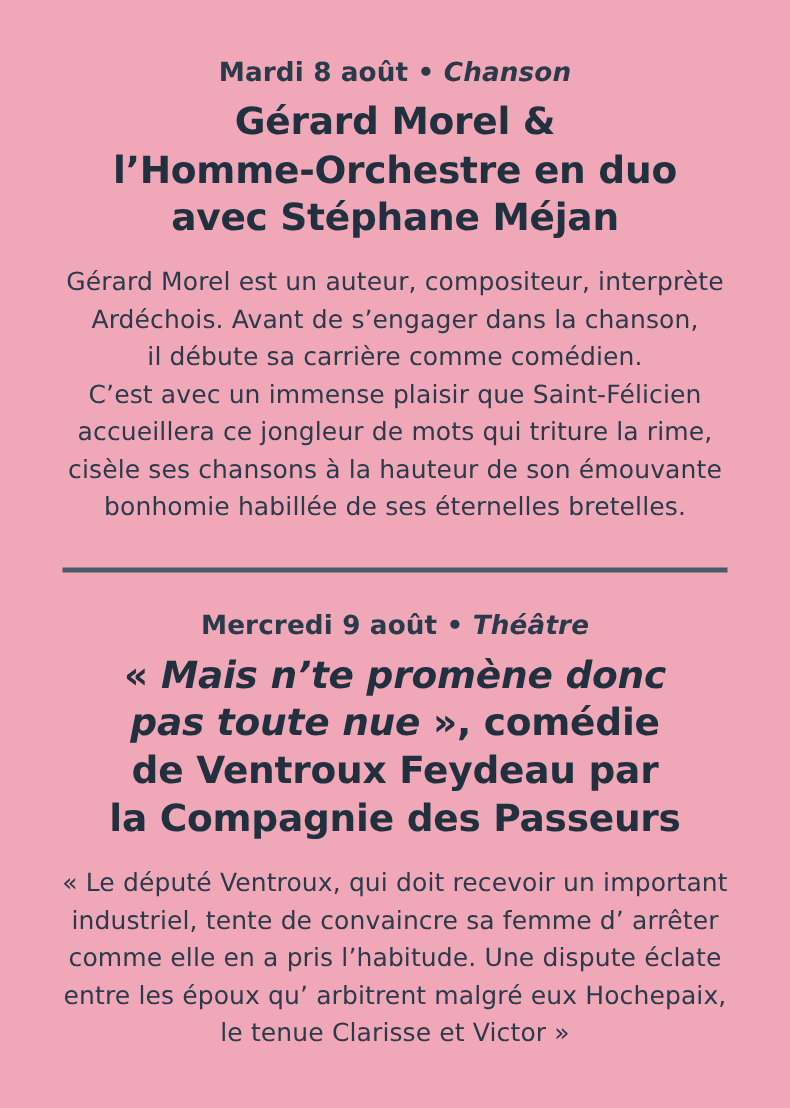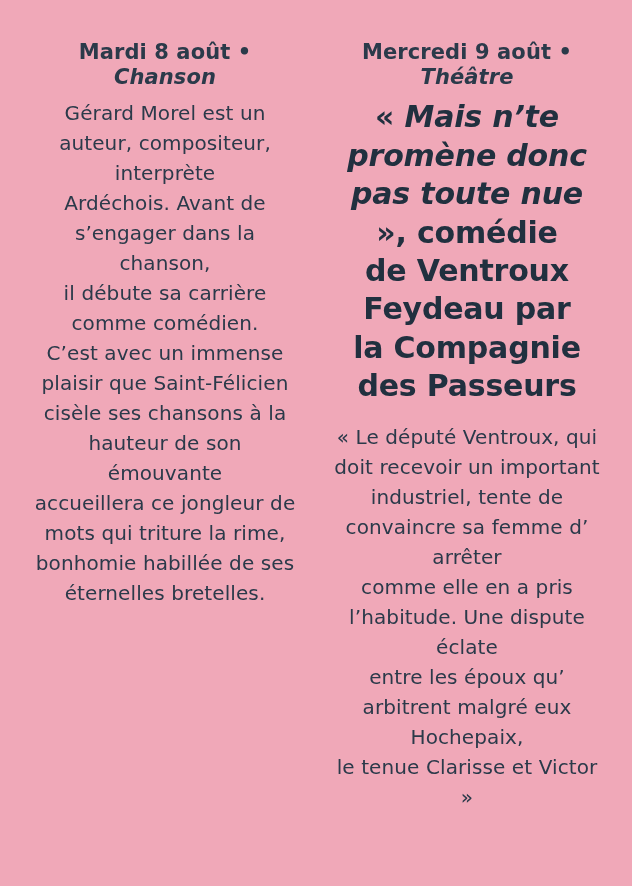--- a/index.html
+++ b/index.html
@@ -13,21 +13,21 @@
     font-family: "DejaVu Sans", sans-serif;
     color: #2b3a4a;
     overflow: hidden;
   }
   .page {
     width: 632px;
     height: 886px;
     box-sizing: border-box;
     padding: 40px 32px 20px 32px;
     display: flex;
-    flex-direction: row;
+    flex-direction: column;
   }
   .event {
     width: 100%;
     text-align: center;
   }
   .event-meta {
     font-size: 21px;
     font-weight: 700;
     letter-spacing: 0.1px;
     color: #2b3a4a;
@@ -78,27 +78,32 @@
 <div class="page">
 
   <div class="spacer-top"></div>
 
   <div class="event">
     <div class="event-meta">
       <span>Mardi 8 août</span>
       <span class="sep">•</span>
       <span class="genre">Chanson</span>
     </div>
+    <h1 class="event-title">
+      <span class="desc-line">Gérard Morel &amp;</span>
+      <span class="desc-line">l’Homme-Orchestre en duo</span>
+      <span class="desc-line">avec Stéphane Méjan</span>
+    </h1>
     <p class="event-desc">
       <span class="desc-line">Gérard Morel est un auteur, compositeur, interprète</span>
       <span class="desc-line">Ardéchois. Avant de s’engager dans la chanson,</span>
       <span class="desc-line">il débute sa carrière comme comédien.</span>
       <span class="desc-line">C’est avec un immense plaisir que Saint-Félicien</span>
+      <span class="desc-line">accueillera ce jongleur de mots qui triture la rime,</span>
       <span class="desc-line">cisèle ses chansons à la hauteur de son émouvante</span>
-      <span class="desc-line">accueillera ce jongleur de mots qui triture la rime,</span>
       <span class="desc-line">bonhomie habillée de ses éternelles bretelles.</span>
     </p>
   </div>
 
   <hr class="divider">
 
   <div class="event">
     <div class="event-meta">
       <span>Mercredi 9 août</span>
       <span class="sep">•</span>

